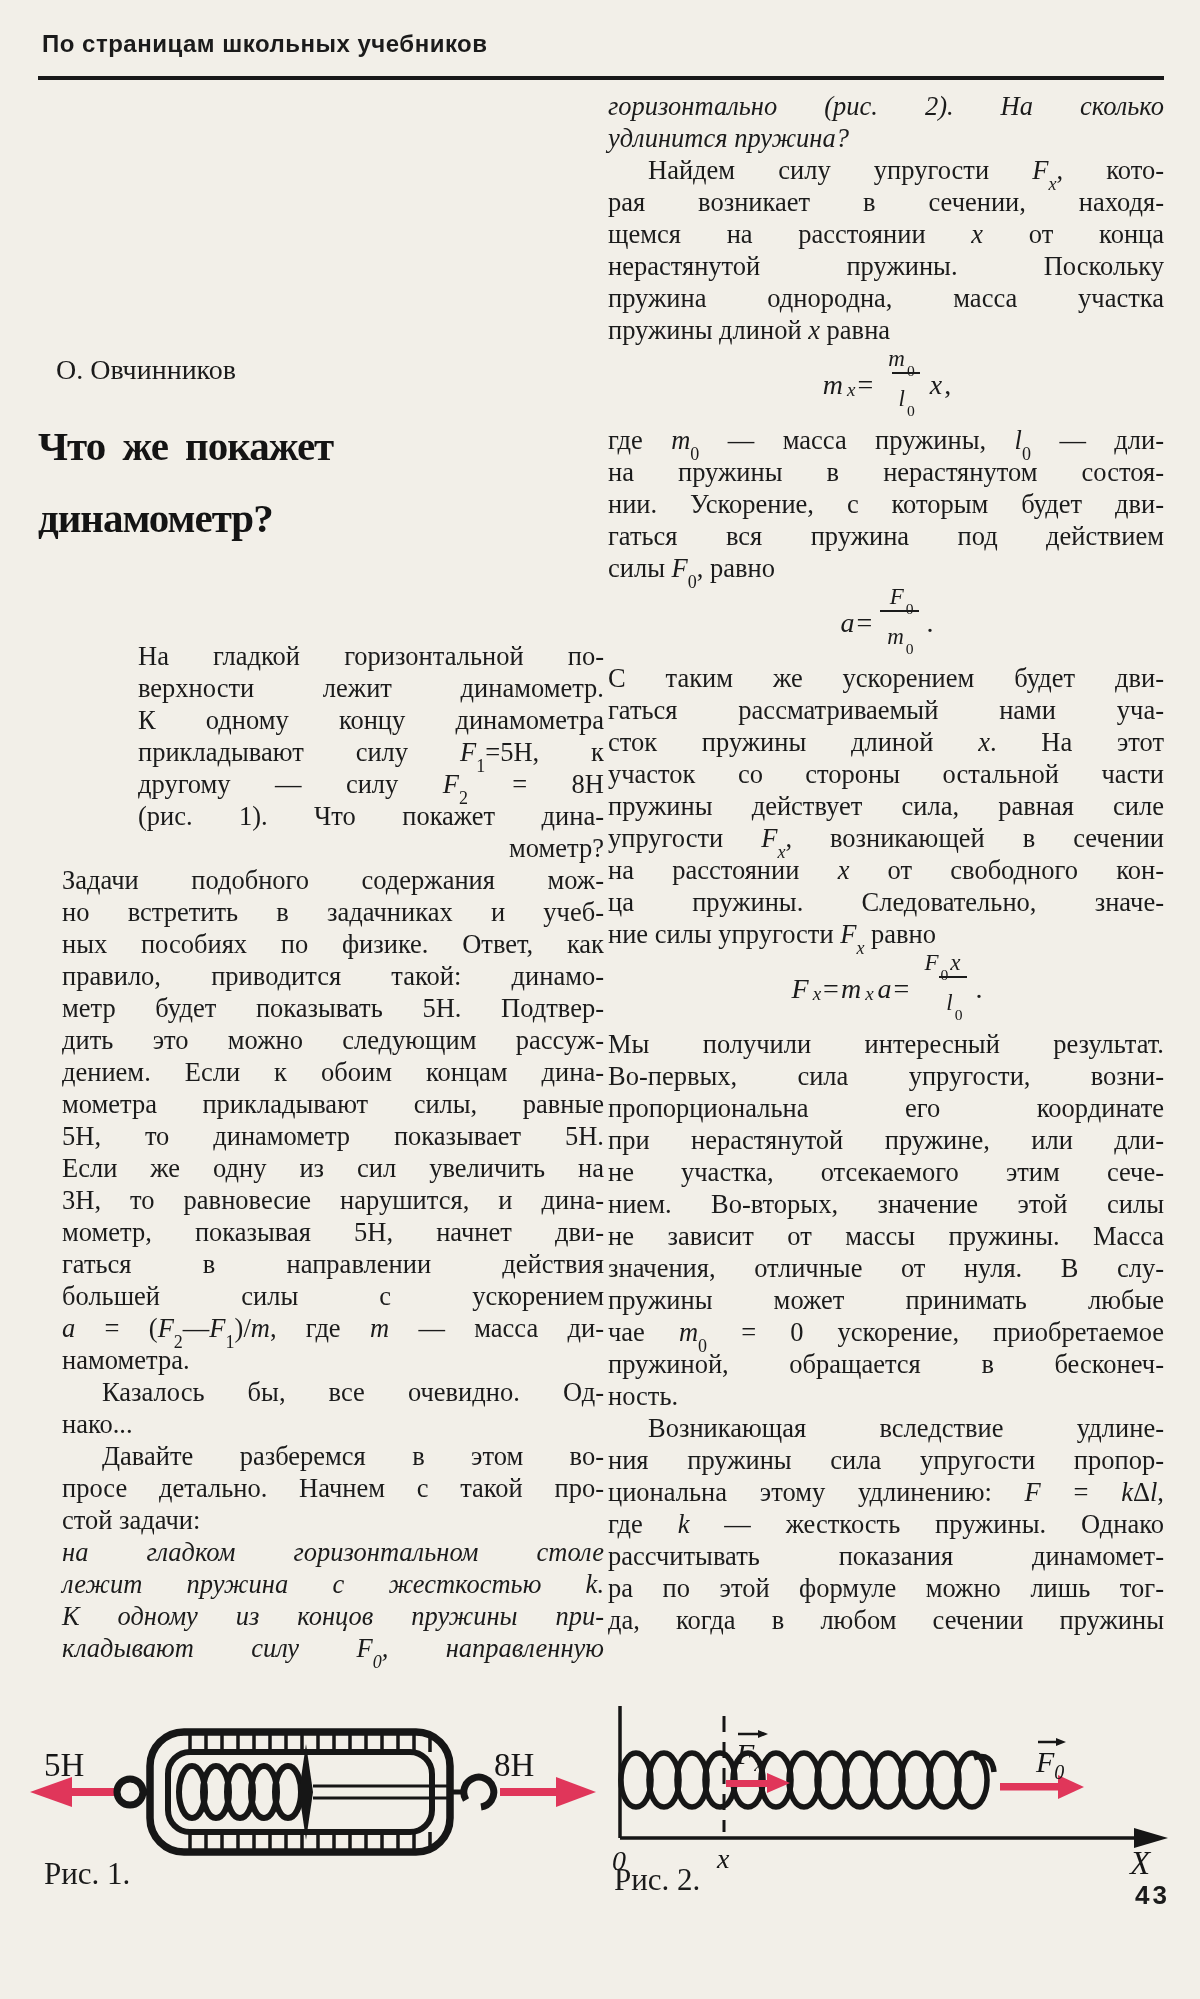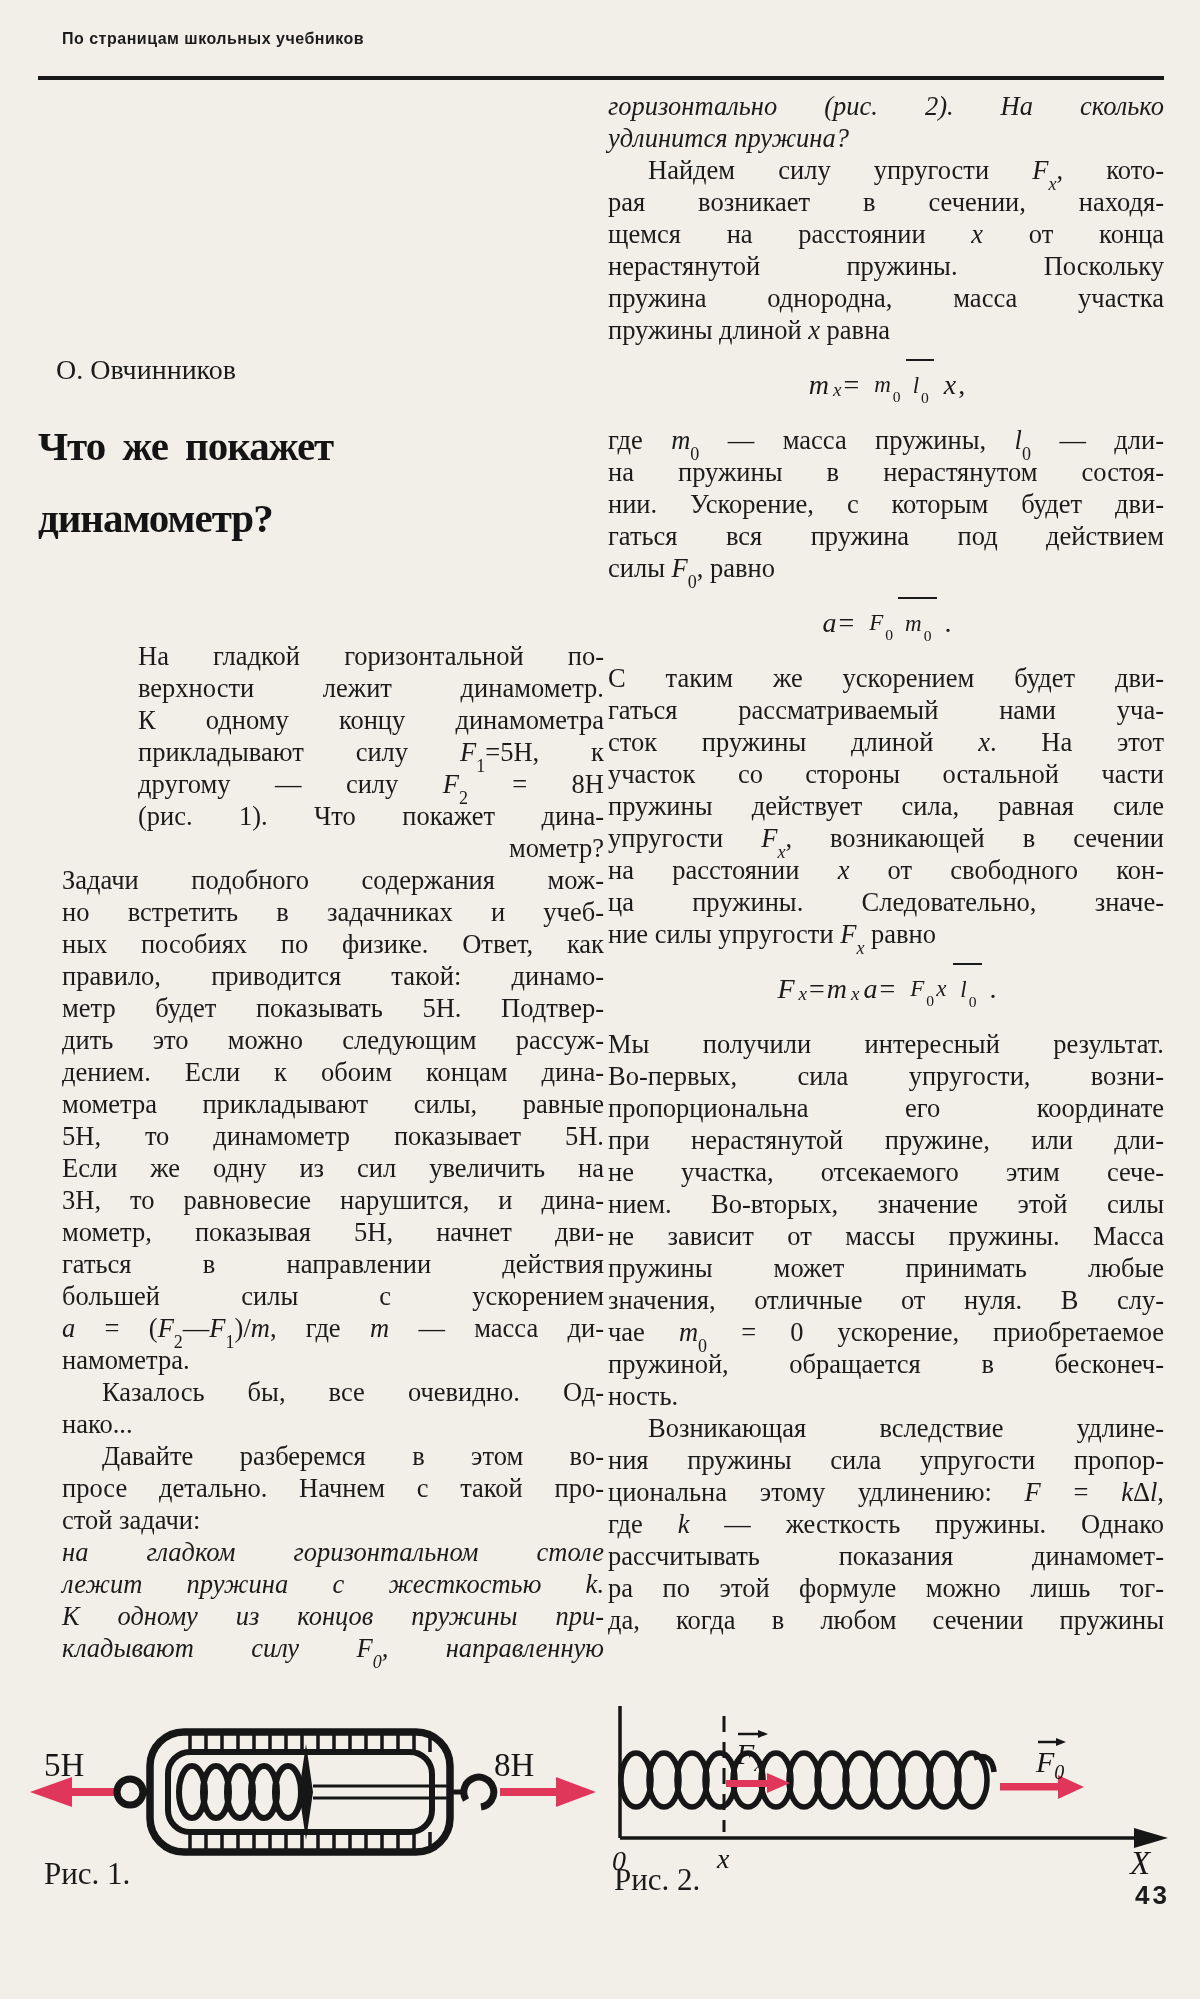--- a/index.html
+++ b/index.html
@@ -5,21 +5,21 @@
   html,body { margin:0; padding:0; }
   body {
     width:1200px; height:1999px; position:relative;
     background:#f2efe8; color:#1b1b1b;
     font-family:"Liberation Serif", serif;
     overflow:hidden;
   }
   .rubric {
     position:absolute; left:42px; top:30px;
     font-family:"Liberation Sans", sans-serif;
-    font-weight:bold; font-size:16px; letter-spacing:0.5px;margin-left:20px;
+    font-weight:bold; font-size:24px; letter-spacing:0.5px;
   }
   .rule { position:absolute; left:38px; top:76px; width:1126px; height:4px; background:#191919; }
   .author { position:absolute; left:56px; top:354px; font-size:28px; }
   .title {
     position:absolute; left:38px; top:410px;
     font-weight:bold; font-size:41px; line-height:72px;
     letter-spacing:-1px; word-spacing:8px; color:#141414;
   }
   .col { position:absolute; font-size:26.5px; line-height:32px; }
   #left-col  { left:38px;  top:640px; width:542px;margin-left:24px; }
@@ -28,21 +28,21 @@
   .para > div.end   { text-align-last:left; }
   .para > div.right { text-align-last:right; }
   .para > div.ind   { text-indent:40px; }
   .block-indent { margin-left:76px; }
   .it > div { font-style:italic; }
   .formula {
     display:flex; justify-content:center; align-items:center;
     height:78px; font-size:28px;
   }
   .formula i { padding:0 2px; }
-  .frac { display:inline-flex; align-items:center; margin:0 8px; font-size:23px; line-height:26px; }
+  .frac { display:inline-flex; flex-direction:column; align-items:flex-end; margin:0 8px; font-size:23px; line-height:26px; }
   .fnum { padding:0 5px; }
   .fden { border-top:2px solid #1b1b1b; padding:12px 5px; }
   sub { font-size:68%; line-height:0; position:relative; top:0.28em; }
   .figure { position:absolute; width:600px; height:230px; }
   #fig1 { left:0px;   top:1680px; }
   #fig2 { left:600px; top:1680px; }
   .caption { position:absolute; font-weight:normal; font-size:31px; }
   #cap1 { left:44px;  top:1856px; }
   #cap2 { left:614px; top:1862px; }
   .pagenum {
@@ -152,22 +152,22 @@
         <span class="fden"><i>l</i><sub>0</sub></span>
       </span> .</div>
   <div class="para">
       <div>Мы получили интересный результат.</div>
       <div>Во-первых, сила упругости, возни-</div>
       <div>пропорциональна его координате</div>
       <div>при нерастянутой пружине, или дли-</div>
       <div>не участка, отсекаемого этим сече-</div>
       <div>нием. Во-вторых, значение этой силы</div>
       <div>не зависит от массы пружины. Масса</div>
+      <div>значения, отличные от нуля. В слу-</div>
       <div>пружины может принимать любые</div>
-      <div>значения, отличные от нуля. В слу-</div>
       <div>чае <i>m</i><sub>0</sub> = 0 ускорение, приобретаемое</div>
       <div>пружиной, обращается в бесконеч-</div>
       <div class="end">ность.</div>
     </div>
   <div class="para">
       <div class="ind">Возникающая вследствие удлине-</div>
       <div>ния пружины сила упругости пропор-</div>
       <div>циональна этому удлинению: <i>F</i> = <i>k</i>Δ<i>l</i>,</div>
       <div>где <i>k</i> — жесткость пружины. Однако</div>
       <div>рассчитывать показания динамомет-</div>

